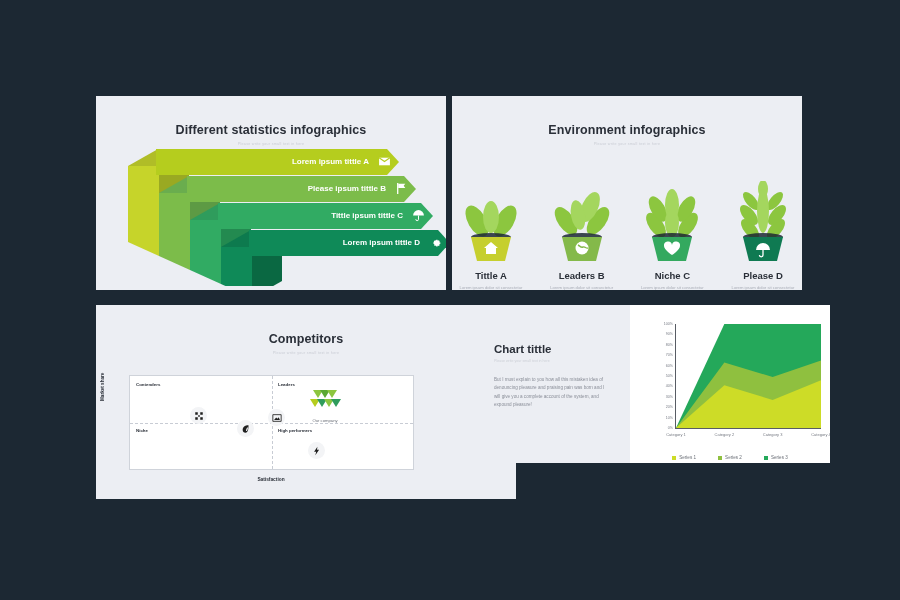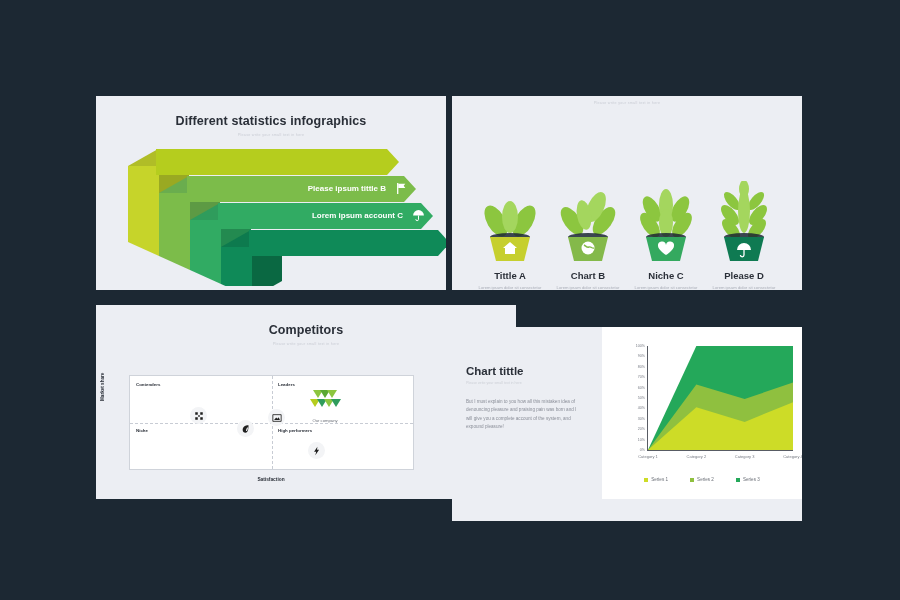--- a/index.html
+++ b/index.html
@@ -8,25 +8,25 @@
     background:#1c2833;
     font-family:"Liberation Sans", sans-serif;
     overflow:hidden;
   }
   .stage{position:relative;width:900px;height:600px;}
 
   .slide{position:absolute;background:#eceef3;overflow:hidden;}
   .s1{left:96px;  top:96px;  width:350px;height:194px;}
   .s2{left:452px; top:96px;  width:350px;height:194px;}
   .s3{left:96px;  top:305px; width:420px;height:194px;}
-  .s4{left:452px; top:305px; width:350px;height:194px;margin-top:22px;}
+  .s4{left:480px; top:305px; width:350px;height:158px;}
 
   .slide-title{
     text-align:center;font-weight:bold;color:#2a2f38;
-    font-size:12.5px;letter-spacing:.1px;margin-top:18px;
+    font-size:12.5px;letter-spacing:.1px;margin-top:27px;
   }
   .slide-sub{
     text-align:center;color:#c9ccd4;font-size:3.6px;
     margin-top:5px;letter-spacing:.3px;
   }
 
   
   .arrows{position:absolute;left:0;top:50px;width:350px;height:140px;}
 
   .arrow{
@@ -36,21 +36,21 @@
     padding-right:30px;box-sizing:border-box;
   }
   .arrow .ico{
     position:absolute;right:8px;top:50%;transform:translateY(-50%);
     width:14px;height:14px;display:flex;align-items:center;justify-content:center;
   }
   .arrow svg{width:13px;height:13px;fill:#fff;}
 
   
   .plants{position:absolute;left:0;top:45px;width:350px;height:150px;
-          display:flex;justify-content:center;align-items:flex-end;}
+          display:flex;justify-content:space-between;align-items:flex-end;}
   .plant{width:78px;text-align:center;}
   .plant .art{height:82px;position:relative;display:flex;align-items:flex-end;justify-content:center;}
   .plant .ptitle{font-size:9.5px;font-weight:bold;color:#2a2f38;margin-top:7px;}
   .plant .pdesc{font-size:4.2px;color:#a8acb6;margin-top:4px;line-height:1.55;}
 
   
   .quad-wrap{position:absolute;left:0;top:60px;width:350px;height:130px;}
   .quad{
     position:absolute;left:33px;top:10px;width:285px;height:95px;
     border:1px solid #cfd3da;background:#fff;box-sizing:border-box;
@@ -119,42 +119,60 @@
         <polygon points="156,101 186,84 186,135 156,152" fill="#0a6842"></polygon>
       </svg>
 
       <svg width="350" height="140" style="position:absolute;left:0;top:0">
         <polygon points="60,3 291,3 303,16 291,29 60,29" fill="#b5cd1e"></polygon>
         <polygon points="91,30 308,30 320,43 308,56 91,56" fill="#7cbc4a"></polygon>
         <polygon points="122,57 325,57 337,70 325,83 122,83" fill="#31ab63"></polygon>
         <polygon points="153,84 342,84 354,97 342,110 153,110" fill="#0f8a58"></polygon>
       </svg>
 
+      <div class="arrow" style="left:60px;top:3px;width:243px;">
+        <span>Lorem ipsum tittle A</span>
+        <span class="ico">
+          <svg viewBox="0 0 24 24">
+              <path d="M2 5h20v14H2z" fill="#fff"></path>
+              <path d="M2 5l10 7 10-7" stroke="#b5cd1e" stroke-width="2" fill="none"></path>
+            </svg>
+        </span>
+      </div>
       <div class="arrow" style="left:91px;top:30px;width:229px;">
         <span>Please ipsum tittle B</span>
         <span class="ico">
           <svg viewBox="0 0 24 24">
               <path d="M5 2v20" stroke="#fff" stroke-width="2.4" fill="none"></path>
               <path d="M6 3h13l-3 4 3 4H6z" fill="#fff"></path>
             </svg>
         </span>
       </div>
       <div class="arrow" style="left:122px;top:57px;width:215px;">
-        <span>Lorem ipsum account C</span>
+        <span>Tittle ipsum tittle C</span>
         <span class="ico">
           <svg viewBox="0 0 24 24">
               <path d="M2 12a10 10 0 0 1 20 0z" fill="#fff"></path>
               <path d="M12 12v7a2.5 2.5 0 0 1-5 0" stroke="#fff" stroke-width="1.8" fill="none"></path>
             </svg>
         </span>
       </div>
+      <div class="arrow" style="left:153px;top:84px;width:201px;">
+        <span>Lorem ipsum tittle D</span>
+        <span class="ico">
+          <svg viewBox="0 0 24 24">
+              <path d="M12 8.5a3.5 3.5 0 1 0 0 7 3.5 3.5 0 0 0 0-7zm9 3.5l-2-.6.8-1.9-1.6-1.6-1.9.8-.6-2h-2.3l-.6 2-1.9-.8L9.3 9.5l.8 1.9-2 .6v2.3l2 .6-.8 1.9 1.6 1.6 1.9-.8.6 2h2.3l.6-2 1.9.8 1.6-1.6-.8-1.9 2-.6z" fill="#fff"></path>
+            </svg>
+        </span>
+      </div>
     </div>
   </div>
 
   <div class="slide s2">
+    <div class="slide-title">Environment infographics</div>
     <div class="slide-sub">Please write your small text in here</div>
 
     <div class="plants">
 
       <div class="plant">
         <div class="art">
           <svg width="68" height="82" viewBox="0 0 68 82">
             <g fill="#8cc63f">
               <ellipse cx="20" cy="40" rx="9" ry="17" transform="rotate(-30 20 40)"></ellipse>
               <ellipse cx="48" cy="40" rx="9" ry="17" transform="rotate(30 48 40)"></ellipse>
@@ -181,21 +199,21 @@
               <ellipse cx="30" cy="34" rx="7" ry="15" transform="rotate(-10 30 34)" fill="#a4d65e"></ellipse>
             </g>
             <ellipse cx="34" cy="56" rx="20" ry="4" fill="#1c2833" opacity=".85"></ellipse>
             <path d="M14 56h40l-6 24H20z" fill="#84b94a"></path>
             <g transform="translate(27,61)">
               <circle cx="7" cy="6" r="6.5" fill="#fff"></circle>
               <path d="M3 3c2 1 3 3 5 2s3 2 5 1" stroke="#84b94a" stroke-width="1.4" fill="none"></path>
             </g>
           </svg>
         </div>
-        <div class="ptitle">Chart B</div>
+        <div class="ptitle">Leaders B</div>
         <div class="pdesc">Lorem ipsum dolor sit consectetur</div>
       </div>
 
       <div class="plant">
         <div class="art">
           <svg width="68" height="82" viewBox="0 0 68 82">
             <g fill="#8cc63f">
               <ellipse cx="18" cy="44" rx="7" ry="14" transform="rotate(-35 18 44)"></ellipse>
               <ellipse cx="50" cy="44" rx="7" ry="14" transform="rotate(35 50 44)"></ellipse>
               <ellipse cx="20" cy="28" rx="7" ry="14" transform="rotate(-30 20 28)"></ellipse>

